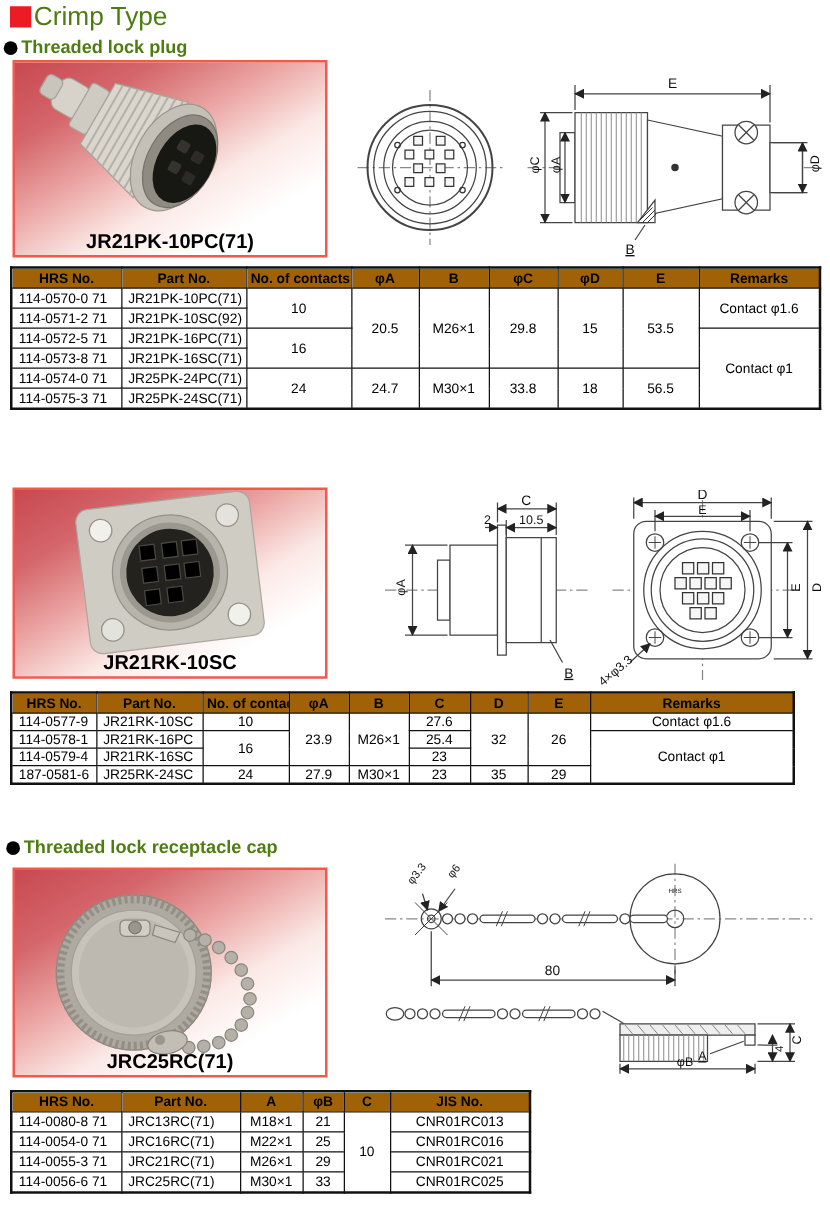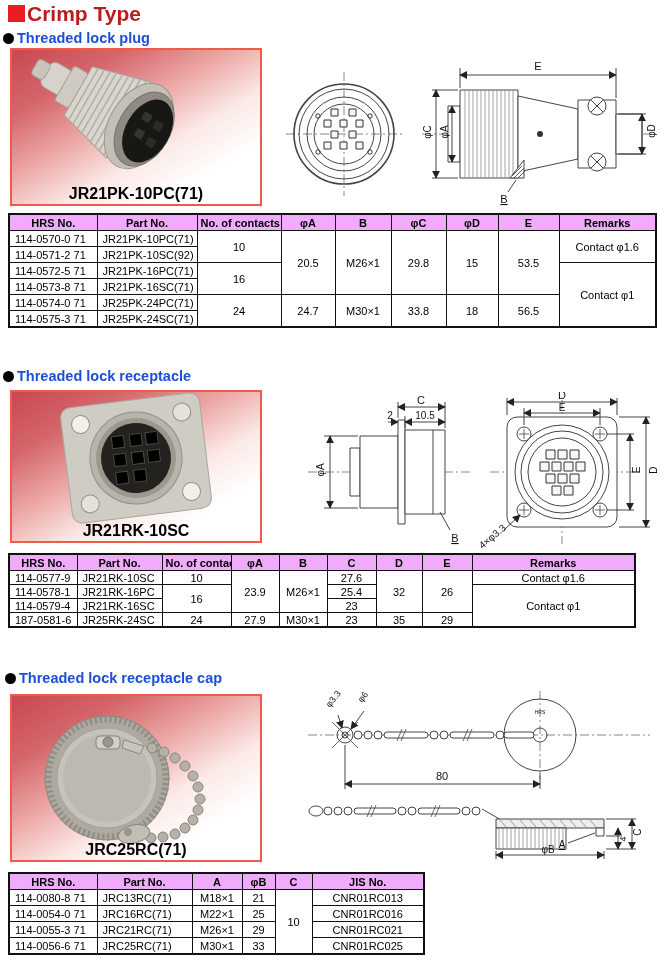--- a/index.html
+++ b/index.html
@@ -3,37 +3,37 @@
 <meta charset="utf-8">
 <style>
   html,body{margin:0;padding:0;background:#fff;}
   #page{position:relative;width:664px;height:969px;background:#fff;
         font-family:"Liberation Sans",sans-serif;overflow:hidden;}
   .abs{position:absolute;}
 
   
   .title-row{display:flex;align-items:center;}
   .red-sq{width:17px;height:17px;background:#ed1c24;margin-right:2px;}
-  .title-text{color:#b91c1c;font-size:21px;font-weight:bold;line-height:1;}
+  .title-text{color:#4d7c0f;font-size:21px;font-weight:normal;line-height:1;}
   .sec-head{display:flex;align-items:center;}
   .bullet{width:11px;height:11px;border-radius:50%;background:#000;margin-right:3px;flex:none;}
-  .sec-label{font-size:14.5px;font-weight:bold;color:#1d4ed8;line-height:1;}
+  .sec-label{font-size:14.5px;font-weight:bold;color:#4d7c0f;line-height:1;}
 
   
   .photo{box-sizing:border-box;border:2px solid #f1594c;
          background:linear-gradient(150deg,#c84850 0%,#d4666b 22%,#eba5a3 42%,#fbe9e6 62%,#ffffff 80%);}
   .photo .cap{position:absolute;left:0;right:0;bottom:1px;text-align:center;
               font-weight:bold;font-size:16px;color:#000;}
   .photo svg{position:absolute;left:0;top:0;}
 
   
   table{border-collapse:collapse;table-layout:fixed;border:2px solid #111;}
   th,td{border:1px solid #111;font-size:11px;padding:0 3px;text-align:center;
         overflow:hidden;white-space:nowrap;color:#000;}
-  th{background:#f0abfc;font-weight:bold;height:15px;}
+  th{background:#a16207;font-weight:bold;height:15px;}
   td{height:15px;background:#fff;}
   .t2 td{height:13px;}
   td.l{text-align:left;padding-left:5px;}
 
   
   svg text{font-family:"Liberation Sans",sans-serif;fill:#111;}
   .dwg line,.dwg path,.dwg rect,.dwg circle,.dwg polygon,.dwg ellipse{vector-effect:non-scaling-stroke;}
 </style>
 </head>
 <body>
@@ -200,24 +200,20 @@
       <td rowspan="2">18</td>
       <td rowspan="2">56.5</td>
     </tr>
     <tr>
       <td class="l">114-0575-3 71</td>
       <td class="l">JR25PK-24SC(71)</td>
     </tr>
   </tbody>
     </table>
 
-  <div class="abs sec-head" style="left:3px;top:369px;">
-    <span class="bullet"></span>
-    <span class="sec-label">Threaded lock receptacle</span>
-  </div>
 
   <div class="abs photo" style="left:10px;top:390px;width:252px;height:153px;">
     <svg width="248" height="149" viewBox="0 0 248 149">
       <g transform="translate(124,66) rotate(-7)">
         <rect x="-70" y="-58" width="140" height="116" rx="10" fill="#cfccc4" stroke="#aaa79f"></rect>
         <circle cx="-51" cy="-40" r="9" fill="#f2f0ea" stroke="#95928a"></circle>
         <circle cx="51" cy="-40" r="9" fill="#e4e2dc" stroke="#95928a"></circle>
         <circle cx="-51" cy="40" r="9" fill="#e4e2dc" stroke="#95928a"></circle>
         <circle cx="51" cy="40" r="9" fill="#f2f0ea" stroke="#95928a"></circle>
         <circle cx="0" cy="0" r="46" fill="#b7b4ac" stroke="#93908a"></circle>

